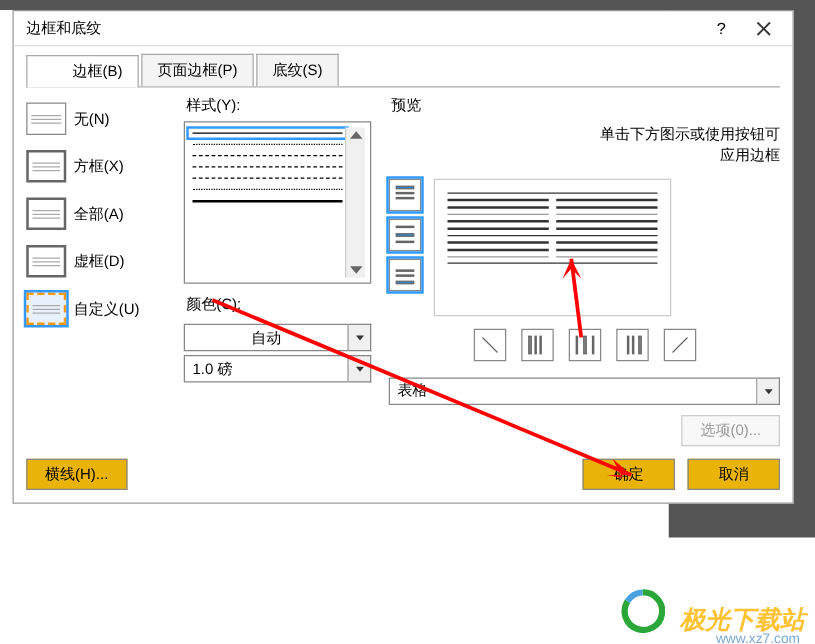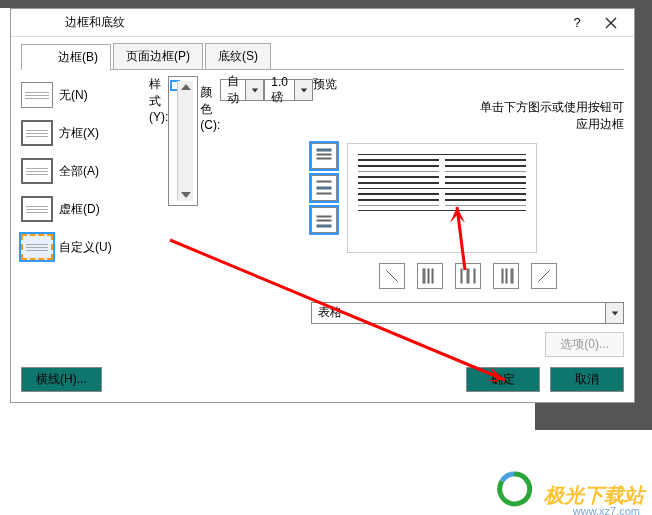--- a/index.html
+++ b/index.html
@@ -10,21 +10,21 @@
   .bg-gray.right { left: 535px; top: 0; width: 120px; height: 430px; }
 
   .dialog {
     position: absolute; left: 10px; top: 8px; width: 625px; height: 395px;
     background: #fff; border: 1px solid #999;
   }
   .titlebar {
     height: 28px; display: flex; align-items: center; padding: 0 6px 0 10px;
     font-size: 12px; border-bottom: 1px solid #ddd;
   }
-  .titlebar .title { flex: 1; margin-left: 44px; }
+  .titlebar .title { flex: 1; }
   .titlebar .tbtn { width: 34px; height: 22px; display: flex; align-items: center; justify-content: center; font-size: 13px; }
 
   .tabs { display: flex; gap: 2px; padding: 6px 10px 0 10px; font-size: 12px; }
   .tab { padding: 4px 12px; border: 1px solid #aaa; border-bottom: none; background: #f4f4f4; position: relative; }
   .tab.active { background: #fff; top: 1px; padding-left: 36px; }
   .tabline { height: 1px; background: #aaa; margin: 0 10px; }
 
   .content { display: flex; padding: 6px 10px 6px 10px; gap: 6px; font-size: 12px; height: 300px; }
 
   .col1 { width: 120px; }
@@ -32,21 +32,21 @@
   .setting-item { display: flex; align-items: center; gap: 6px; height: 38px; cursor: pointer; }
   .setting-item.selected .setting-icon { outline: 2px solid #3399ff; }
   .setting-icon { width: 32px; height: 26px; border: 1px solid #888; background: #fff; display: flex; flex-direction: column; justify-content: center; padding: 2px 3px; gap: 2px; }
   .setting-icon .row { height: 1px; background: #aaa; }
   .setting-icon.box, .setting-icon.all, .setting-icon.grid, .setting-icon.custom { }
   .setting-icon.box { border: 2px solid #666; }
   .setting-icon.all { border: 2px solid #666; }
   .setting-icon.grid { border: 2px solid #666; }
   .setting-icon.custom { border: 2px dashed #f39c12; background:#e8f0fe; }
 
-  .col2 { width: 150px; display: flex; }
+  .col2 { width: 150px; display: flex; flex-direction: column; }
   .stylebox { border: 1px solid #888; height: 130px; display: flex; padding: 4px; gap: 0; }
   .stylelist { flex: 1; display: flex; flex-direction: column; gap: 8px; padding: 4px 2px; }
   .styleline { height: 0; }
   .styleline.selected { outline: 2px solid #3399ff; outline-offset: 3px; }
   .styleline.solid { border-top: 1px solid #000; }
   .styleline.dottedsmall { border-top: 1px dotted #000; }
   .styleline.dashed { border-top: 1px dashed #000; }
   .styleline.ldash { border-top: 1px dashed #000; }
   .styleline.ldots { border-top: 1px dotted #000; }
   .styleline.thick { border-top: 2px solid #000; }
@@ -72,21 +72,21 @@
   .preview-box .half { display:flex; gap:6px; }
   .preview-box .half > div { flex:1; height:2px; background:#333 }
   .preview-box .thin .half > div { height:1px; background:#999 }
 
   .edge-btns-h { display: flex; gap: 12px; margin-top: 10px; justify-content: center; }
 
   .apply-row { display:flex; margin-top: 10px; align-items: center;}
   .apply-row .dropdown { flex:1 }
 
   .options-btn { margin-top: 8px; text-align: right; }
-  .btn { display: inline-block; border: 1px solid #888; background: #0f766e; padding: 3px 14px; font-size: 12px; cursor: pointer; }
+  .btn { display: inline-block; border: 1px solid #888; background: #eab308; padding: 3px 14px; font-size: 12px; cursor: pointer; }
   .btn.disabled { color: #999; background: #f8f8f8; border-color: #ccc; }
 
   .footer { position: absolute; left: 10px; right: 10px; bottom: 10px; display: flex; align-items: center; }
   .footer .spacer { flex: 1; }
 
   
   .arrow { position: absolute; pointer-events: none; }
   .arrow svg line { stroke: #ff0000; stroke-width: 3; }
   .arrow svg polygon { fill: #ff0000; }
 

